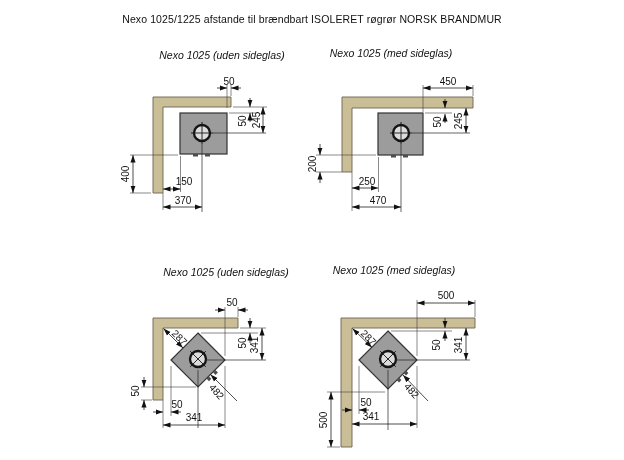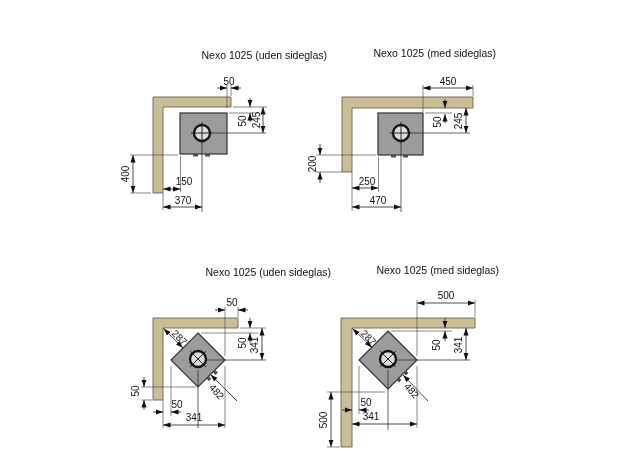--- a/index.html
+++ b/index.html
@@ -1,39 +1,40 @@
 <!DOCTYPE html>
 <html><head>
 <meta charset="utf-8">
 <style>
   html,body{margin:0;padding:0;background:#ffffff;}
   .page{position:relative;width:624px;height:460px;background:#ffffff;overflow:hidden;
         font-family:"Liberation Sans", sans-serif;color:#111;}
   .title{position:absolute;top:13px;left:0;width:624px;text-align:center;
          font-size:10.5px;letter-spacing:0.1px;}
-  .subtitle{position:absolute;width:210px;text-align:right;font-size:10.5px;}
+  .subtitle{position:absolute;width:210px;text-align:center;font-size:10.5px;font-style:italic;}
   #sub-tl{left:117px;top:49px;}
   #sub-tr{left:286px;top:47px;}
   #sub-bl{left:121px;top:266px;}
   #sub-br{left:289px;top:264px;}
   svg text.dim{font-size:10px;fill:#111;font-family:"Liberation Sans",sans-serif;}
   svg .ext{stroke:#3a3a3a;stroke-width:0.6;fill:none;}
   svg .dln{stroke:#111;stroke-width:0.75;fill:none;}
   svg .cln{stroke:#222;stroke-width:0.7;fill:none;}
   svg .wall{fill:#cabe97;stroke:#6b6350;stroke-width:0.9;}
   svg .stove{fill:#9c9c9c;stroke:#333;stroke-width:1.2;}
   svg .tab{fill:#4d4d4d;stroke:none;}
   svg .flue{fill:#dcdcdc;stroke:#141414;stroke-width:2.3;}
   svg .fluex{stroke:#141414;stroke-width:0.9;fill:none;}
 </style>
 </head>
 <body>
 
 <div class="page">
 
+  <div class="title">Nexo 1025/1225 afstande til brændbart ISOLERET røgrør NORSK BRANDMUR</div>
   <div class="subtitle" id="sub-tl">Nexo 1025 (uden sideglas)</div>
   <div class="subtitle" id="sub-tr">Nexo 1025 (med sideglas)</div>
   <div class="subtitle" id="sub-bl">Nexo 1025 (uden sideglas)</div>
   <div class="subtitle" id="sub-br">Nexo 1025 (med sideglas)</div>
 
   <svg width="624" height="460" viewBox="0 0 624 460" style="position:absolute;left:0;top:0;">
     <defs>
       <marker id="ah" markerUnits="userSpaceOnUse" markerWidth="8" markerHeight="6" refX="7.5" refY="3" orient="auto-start-reverse">
         <path d="M0,0.45 L7.5,3 L0,5.55 Z" fill="#111"></path>
       </marker>

